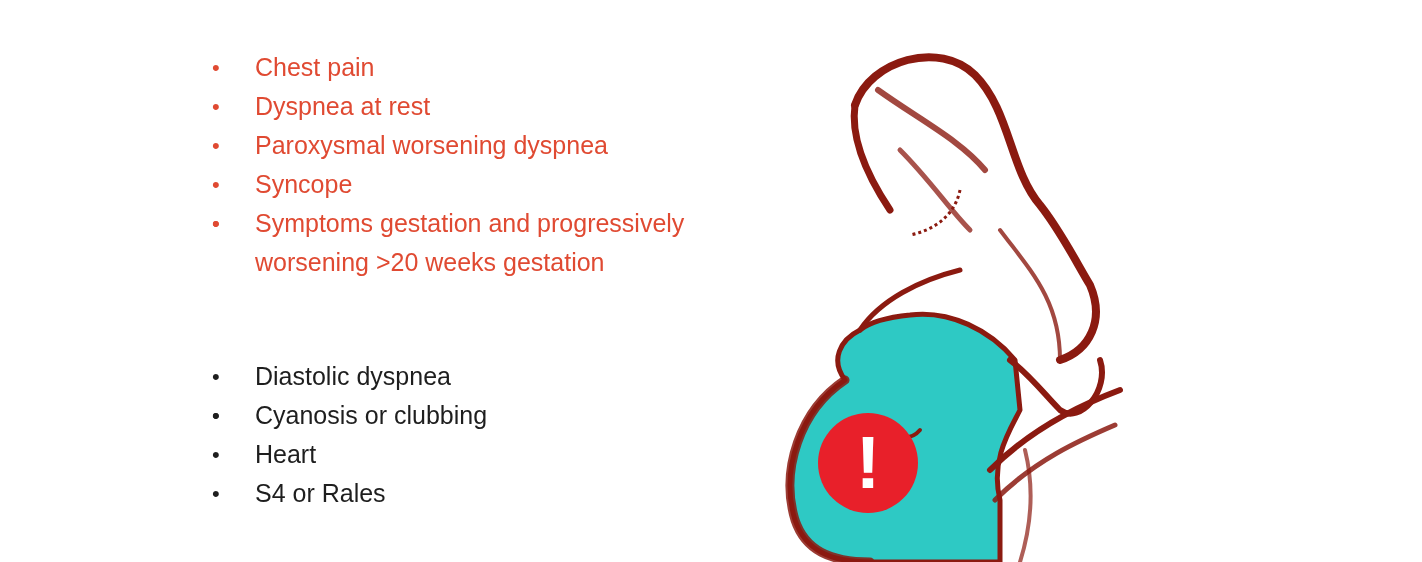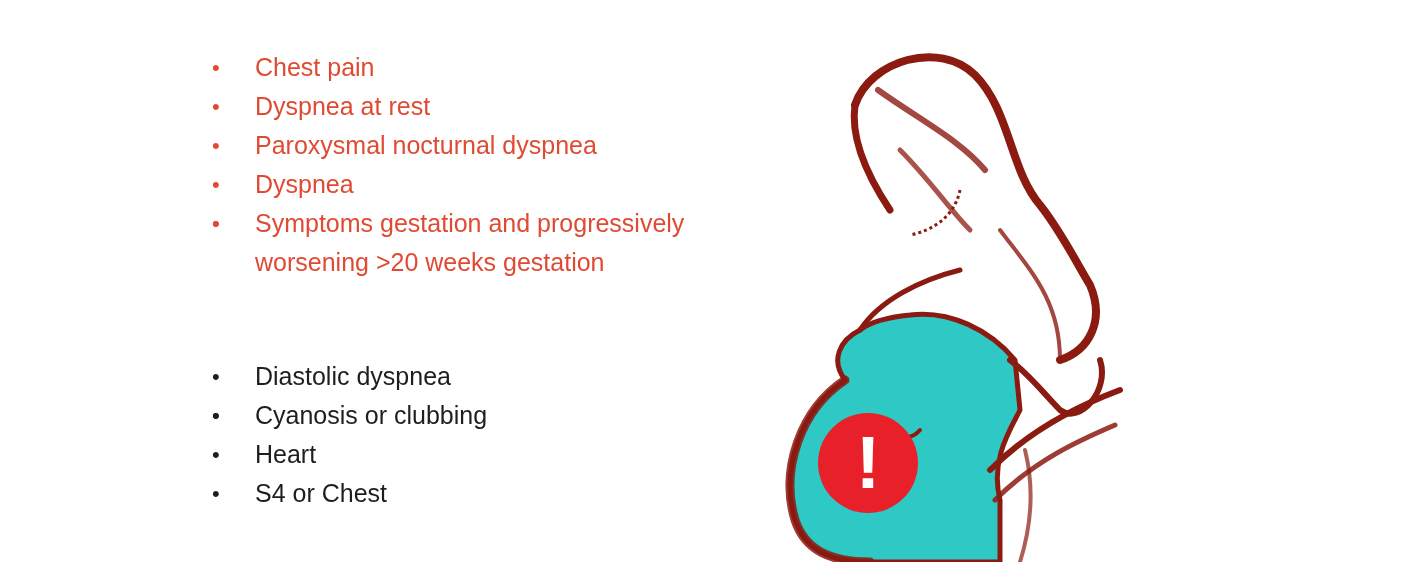--- a/index.html
+++ b/index.html
@@ -52,25 +52,25 @@
   <li>
     <span class="bullet">•</span>
     <span>Chest pain</span>
   </li>
   <li>
     <span class="bullet">•</span>
     <span>Dyspnea at rest</span>
   </li>
   <li>
     <span class="bullet">•</span>
-    <span>Paroxysmal nocturnal dyspnea</span>
+    <span>Paroxysmal worsening dyspnea</span>
   </li>
   <li>
     <span class="bullet">•</span>
-    <span>Dyspnea</span>
+    <span>Syncope</span>
   </li>
   <li>
     <span class="bullet">•</span>
   </li>
   <li>
     <span class="bullet">•</span>
     <span>Symptoms gestation and progressively</span><br>
     <span>worsening &gt;20 weeks gestation</span>
   </li>
 </ul>
@@ -86,21 +86,21 @@
   <li>
     <span class="bullet">•</span>
     <span>Cyanosis or clubbing</span>
   </li>
   <li>
     <span class="bullet">•</span>
     <span>Heart</span>
   </li>
   <li>
     <span class="bullet">•</span>
-    <span>S4 or Chest</span>
+    <span>S4 or Rales</span>
   </li>
 </ul>
 
 <div class="figure">
   <svg width="400" height="532" viewBox="0 0 400 532">
 
     <path d="M100 300 C 80 310, 70 330, 85 350 C 40 380, 20 440, 35 490 C 45 520, 70 532, 110 532 L 240 532 L 240 470 C 230 430, 250 400, 260 380 L 255 330 C 230 300, 190 280, 150 285 C 130 287, 110 292, 100 300 Z" fill="#2ec9c4" stroke="#8b1a10" stroke-width="5" stroke-linejoin="round"></path>
 
     <path d="M85 350 C 40 380, 20 440, 35 490 C 45 520, 70 532, 110 532" fill="none" stroke="#8b1a10" stroke-width="9" stroke-linecap="round" opacity="0.85"></path>
 

